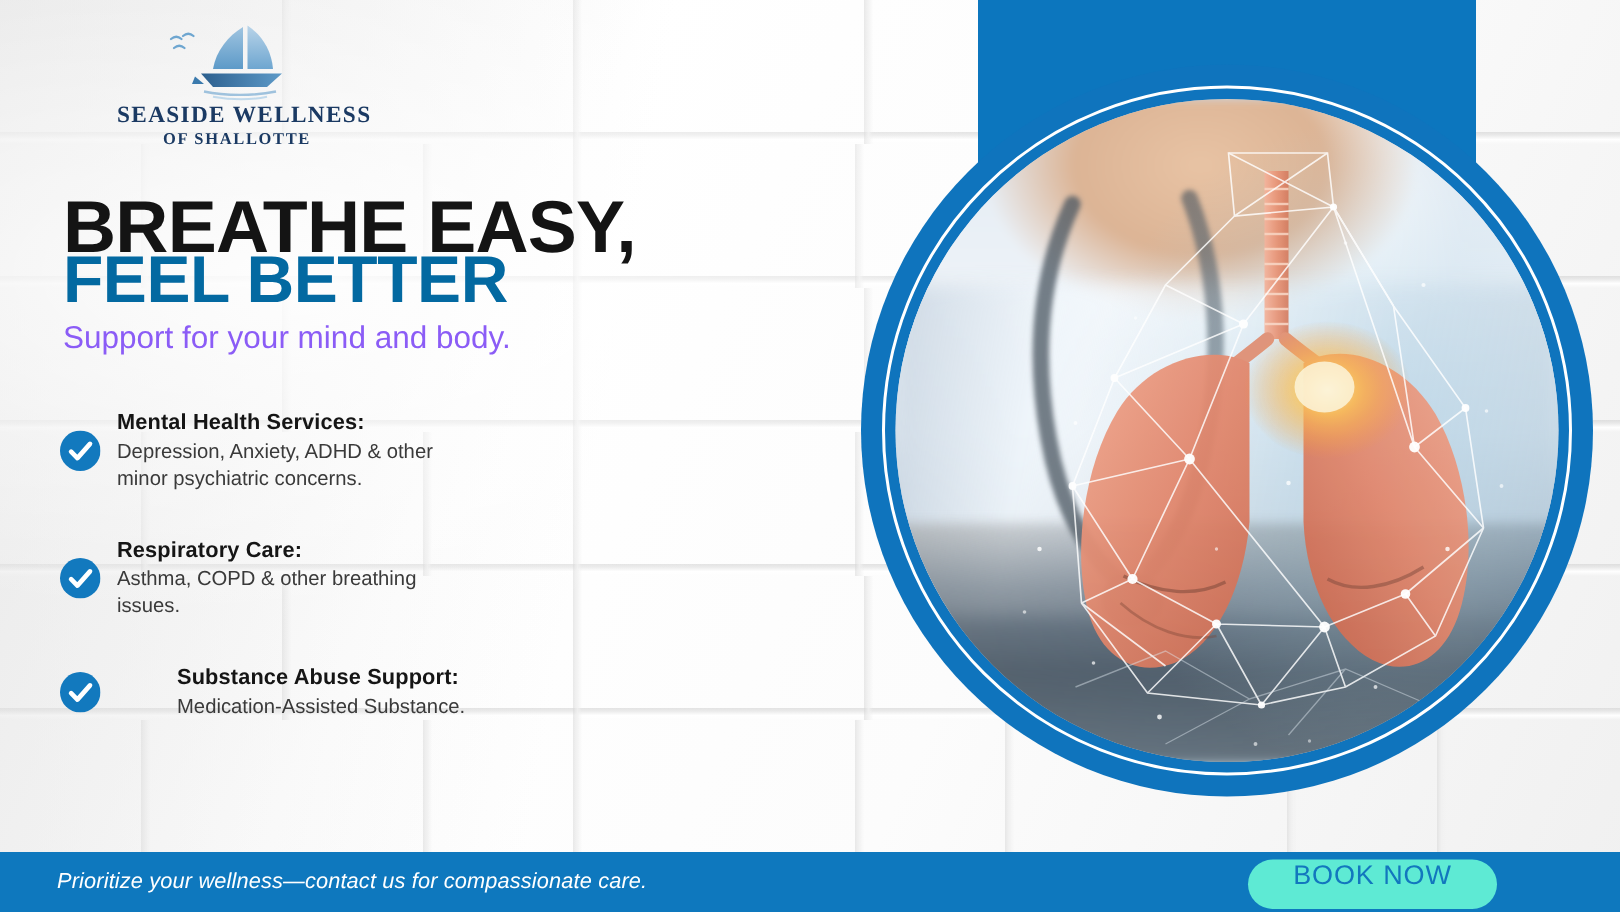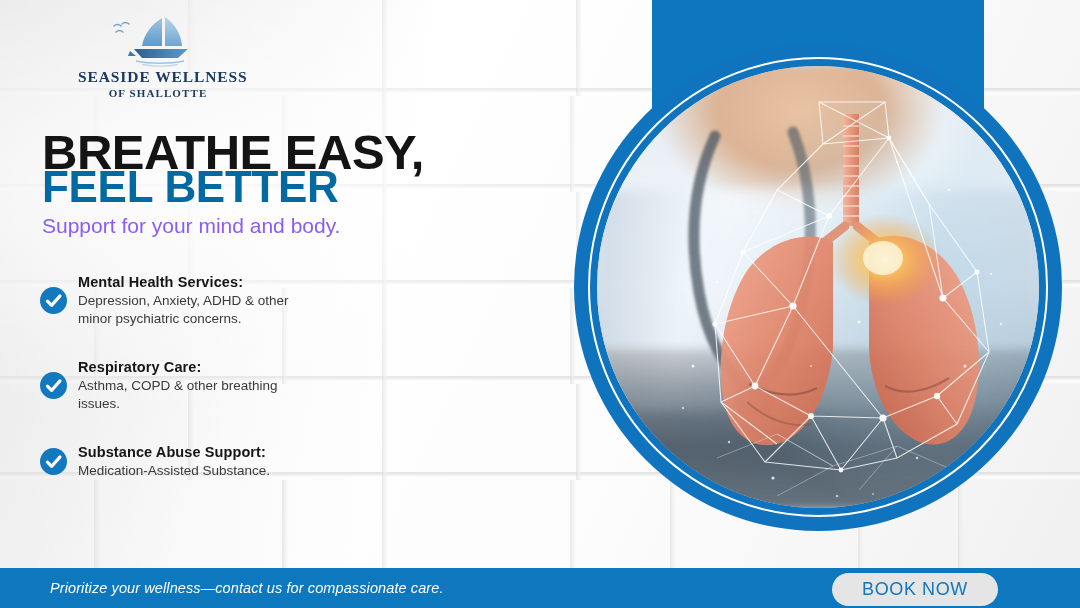--- a/index.html
+++ b/index.html
@@ -109,21 +109,21 @@
     line-height:1;
   }
   .subhead {
     position:absolute; left:42px; top:214px;
     font-size:21px; color:#8b5cf6; font-weight:normal;
   }
 
   
   .bullets { position:absolute; left:40px; top:272px; width:330px; }
   .bullet { display:flex; align-items:center; margin-bottom:28px; }
-  .bullet:last-child { margin-bottom:0; }
+  .bullet:last-child { margin-bottom:0;gap:40px; }
   .check {
     flex:0 0 auto;
     width:27px; height:27px; margin-right:11px; margin-top:1px;
   }
   .b-text { padding-top:1px; }
   .b-title {
     font-size:14.5px; font-weight:bold; color:#151515;
     line-height:1.25; letter-spacing:0.1px;
   }
   .b-desc {
@@ -212,30 +212,30 @@
     position:absolute; left:0; top:0; width:100%; height:100%;
   }
 
   
   .footer {
     position:absolute; left:0; bottom:0;
     width:1080px; height:40px;
     background:#0E78BE;
   }
   .footer-text {
-    position:absolute; left:50px; top:12px;
+    position:absolute; left:38px; top:12px;
     font-size:14.5px; font-style:italic; color:#ffffff;
     letter-spacing:0.1px;
   }
   .cta {
     position:absolute; right:82px; top:5px;
     width:166px; height:33px;
-    background:#e5e5e5;
+    background:#5eead4;
     border-radius:17px;
-    display:flex; align-items:center; justify-content:center;
+    display:flex; align-items:flex-start; justify-content:center;
     cursor:pointer;
   }
   .cta-label {
     font-size:18px; color:#1277BE; letter-spacing:0.6px;
   }
 </style>
 </head>
 <body>
 
 <div class="banner">

